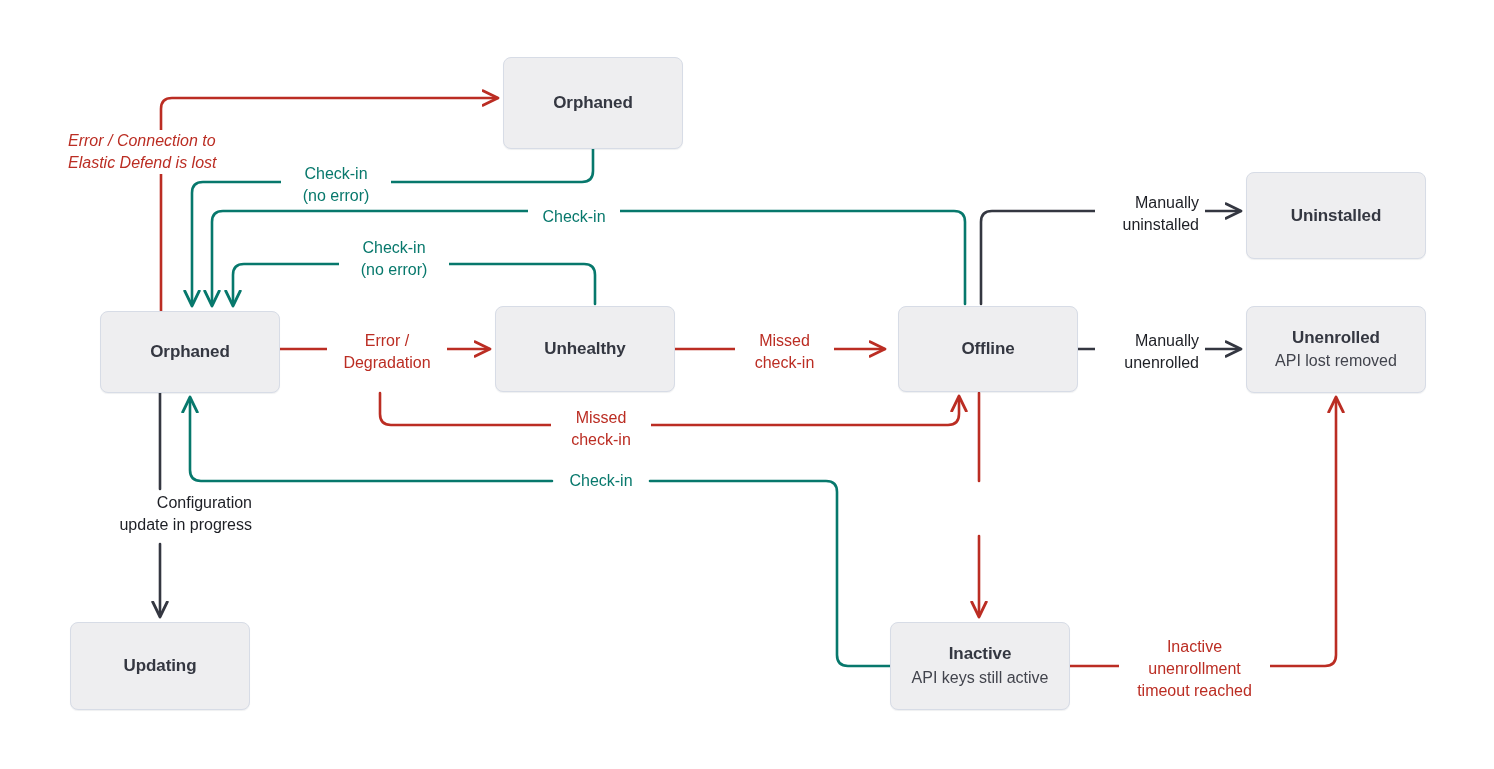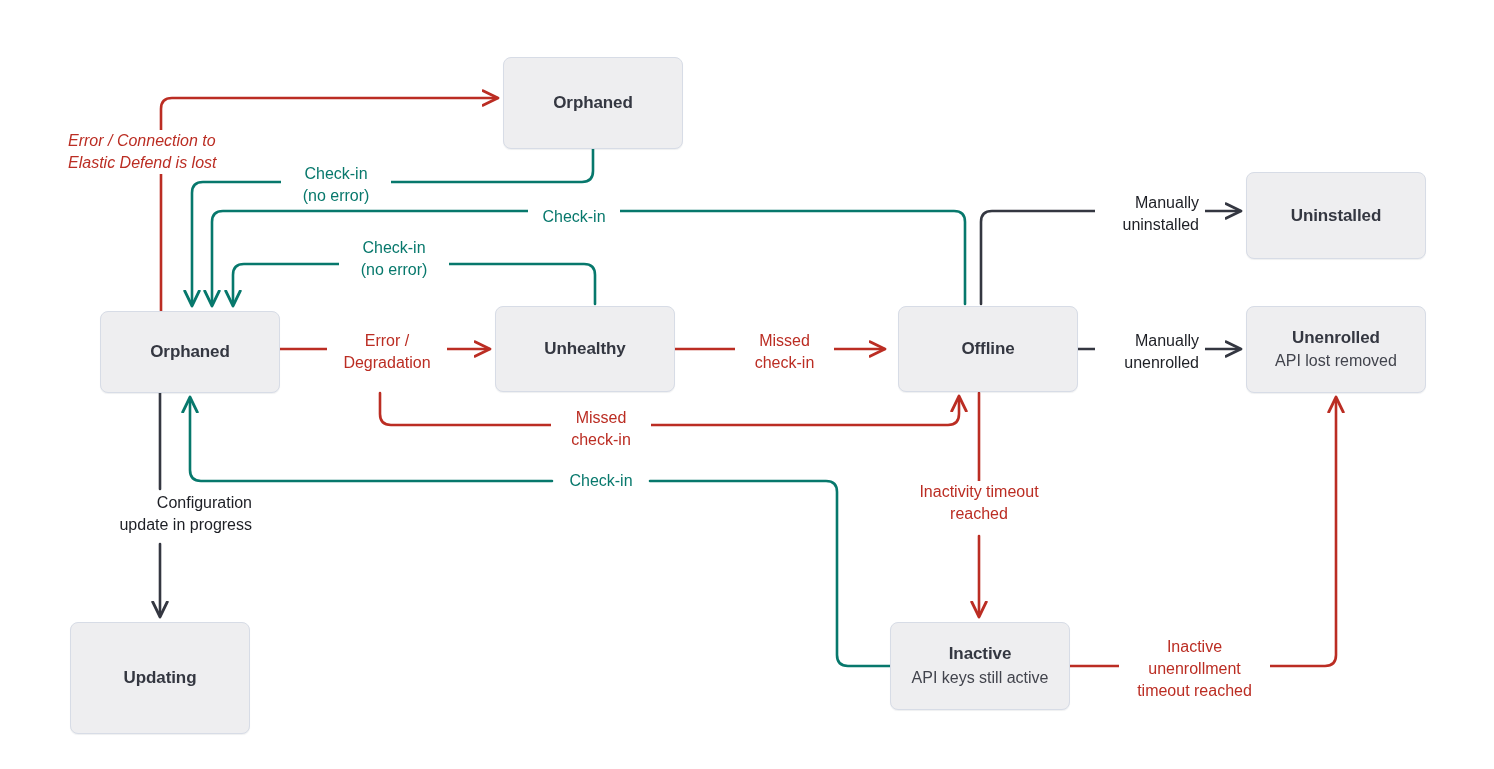--- a/index.html
+++ b/index.html
@@ -154,21 +154,21 @@
   <div class="node" style="left:1246px; top:306px; width:180px; height:87px;">
     <div class="node-title">Unenrolled</div>
     <div class="node-sub">API lost removed</div>
   </div>
 
   <div class="node" style="left:890px; top:622px; width:180px; height:88px;">
     <div class="node-title">Inactive</div>
     <div class="node-sub">API keys still active</div>
   </div>
 
-  <div class="node" style="left:70px; top:622px; width:180px; height:112px;">
+  <div class="node" style="left:70px; top:622px; width:180px; height:88px;">
     <div class="node-title">Updating</div>
   </div>
 
   <div class="edge-label red left" style="left:62px; top:130px; width:200px;font-style:italic;">Error / Connection to
 Elastic Defend is lost</div>
 
   <div class="edge-label green" style="left:281px; top:163px; width:110px;">Check-in
 (no error)</div>
 
   <div class="edge-label green" style="left:528px; top:206px; width:92px;">Check-in</div>
@@ -186,22 +186,20 @@
 check-in</div>
 
   <div class="edge-label green" style="left:555px; top:470px; width:92px;">Check-in</div>
 
   <div class="edge-label black" style="left:1095px; top:192px; width:110px;">Manually
 uninstalled</div>
 
   <div class="edge-label black" style="left:1095px; top:330px; width:110px;">Manually
 unenrolled</div>
 
-  <div class="edge-label red" style="left:889px; top:481px; width:180px;">Inactivity timeout
-reached</div>
 
   <div class="edge-label red" style="left:1119px; top:636px; width:151px;">Inactive
 unenrollment
 timeout reached</div>
 
   <div class="edge-label black" style="left:62px; top:492px; width:196px;">Configuration
 update in progress</div>
 
 </div>
 

